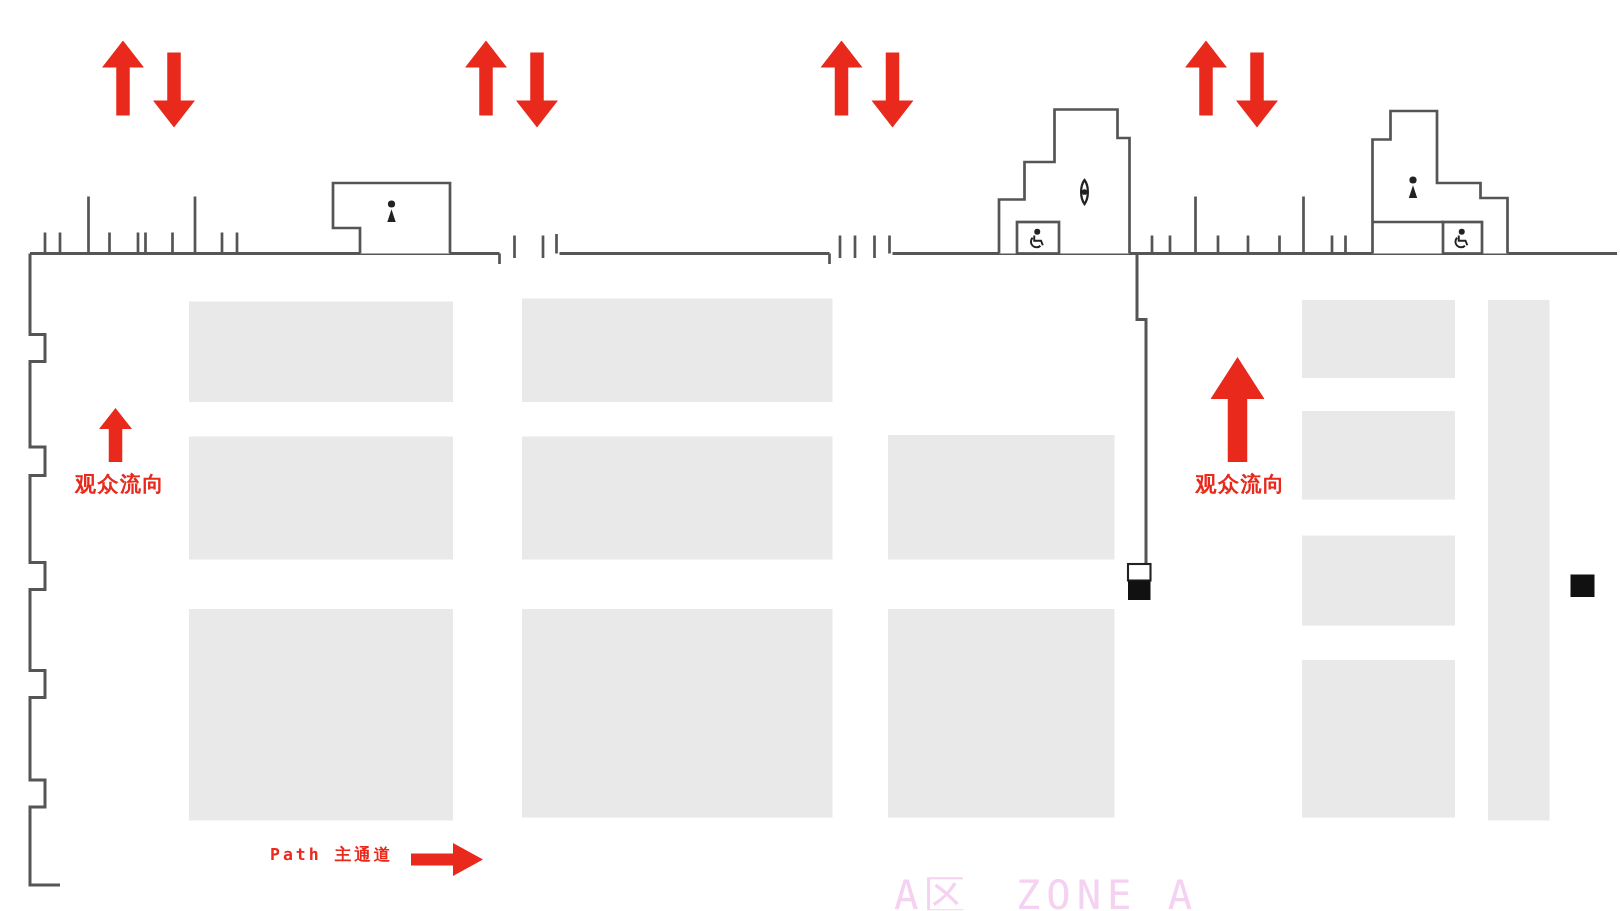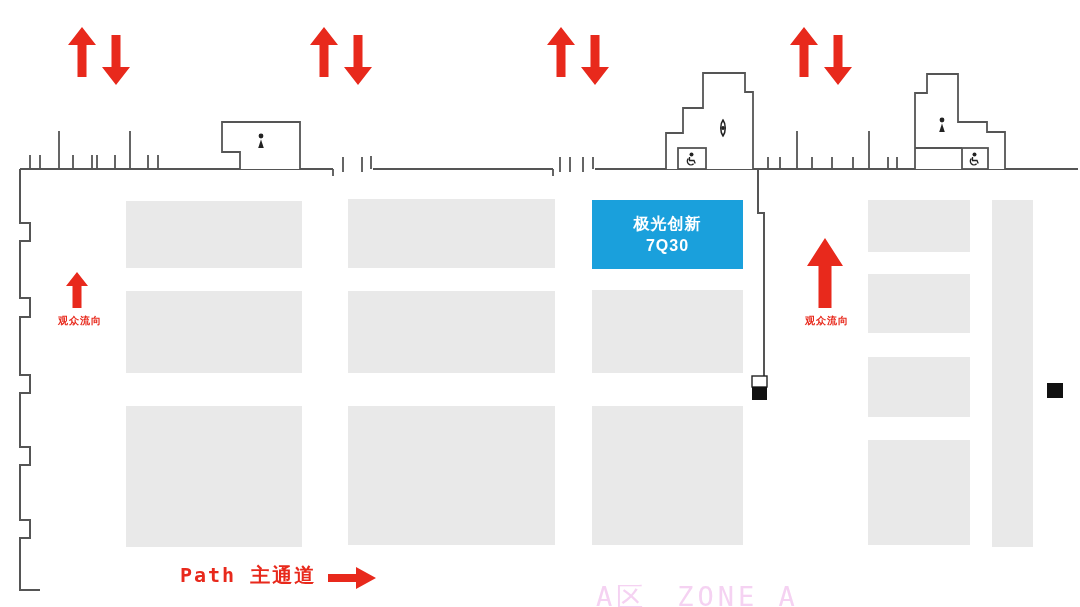--- a/index.html
+++ b/index.html
@@ -13,26 +13,26 @@
   .booth-highlight{
     position:absolute;left:592px;top:200px;width:151px;height:69px;
     background:var(--accent-blue,#1aa0dc);color:#fff;font-weight:bold;
     display:flex;flex-direction:column;align-items:center;justify-content:center;
     font-size:16px;line-height:22px;letter-spacing:1px;
   }
   .arrow-pair{position:absolute;}
   .flow-arrow{position:absolute;}
   .flow-label{
     position:absolute;width:90px;text-align:center;color:var(--red,#e8291c);
-    font-size:10px;font-weight:600;letter-spacing:1px;
+    font-size:14px;font-weight:600;letter-spacing:1px;
   }
   .path-wrap{
-    position:absolute;left:180px;top:562px;display:flex;align-items:flex-end;gap:12px;
+    position:absolute;left:180px;top:562px;display:flex;align-items:flex-start;gap:12px;
     color:var(--red,#e8291c);font-family:"DejaVu Sans Mono",monospace;
-    font-size:20px;font-weight:600;letter-spacing:2px;
+    font-size:11px;font-weight:600;letter-spacing:2px;
   }
   .zone-label{
     position:absolute;left:596px;top:579px;color:var(--pink,#f5d2f2);
     font-family:"DejaVu Sans Mono",monospace;font-size:27px;letter-spacing:4px;
     white-space:nowrap;
   }
   .zone-label .zone-en{margin-left:30px;}
 </style>
 </head>
 <body>
@@ -108,24 +108,20 @@
       <div class="booth" style="left: 348px; top: 406px; width: 207px; height: 139px;"></div>
       <div class="booth" style="left: 592px; top: 290px; width: 151px; height: 83px;"></div>
       <div class="booth" style="left: 592px; top: 406px; width: 151px; height: 139px;"></div>
       <div class="booth" style="left: 868px; top: 200px; width: 102px; height: 52px;"></div>
       <div class="booth" style="left: 868px; top: 274px; width: 102px; height: 59px;"></div>
       <div class="booth" style="left: 868px; top: 357px; width: 102px; height: 60px;"></div>
       <div class="booth" style="left: 868px; top: 440px; width: 102px; height: 105px;"></div>
       <div class="booth" style="left: 992px; top: 200px; width: 41px; height: 347px;"></div>
     </div>
 
-  <div class="booth-highlight">
-    <div>极光创新</div>
-    <div>7Q30</div>
-  </div>
 
   <div class="layer" id="top-arrows-layer">
       <div class="arrow-pair" style="left: 68px; top: 27px;"><svg width="62" height="58" viewBox="0 0 62 58">
     <polygon points="14,0 28,18 18.5,18 18.5,50 9.5,50 9.5,18 0,18" fill="var(--red)"></polygon>
     <polygon points="48,58 62,40 52.5,40 52.5,8 43.5,8 43.5,40 34,40" fill="var(--red)"></polygon>
         </svg></div>
       <div class="arrow-pair" style="left: 310px; top: 27px;"><svg width="62" height="58" viewBox="0 0 62 58">
     <polygon points="14,0 28,18 18.5,18 18.5,50 9.5,50 9.5,18 0,18" fill="var(--red)"></polygon>
     <polygon points="48,58 62,40 52.5,40 52.5,8 43.5,8 43.5,40 34,40" fill="var(--red)"></polygon>
         </svg></div>

